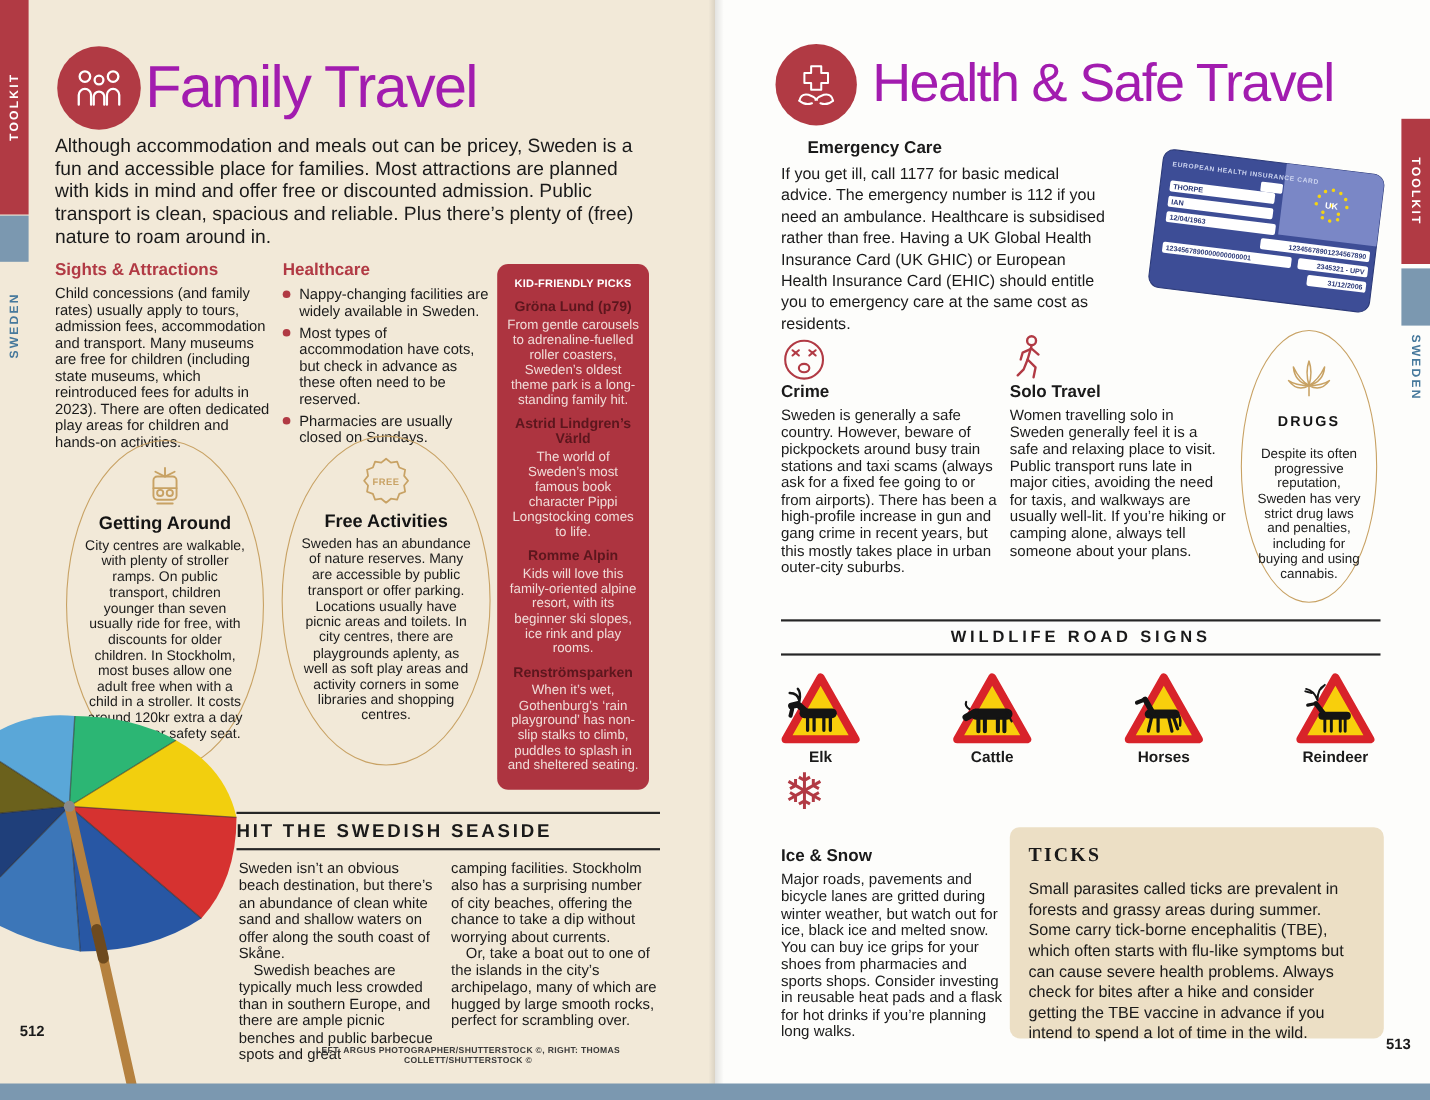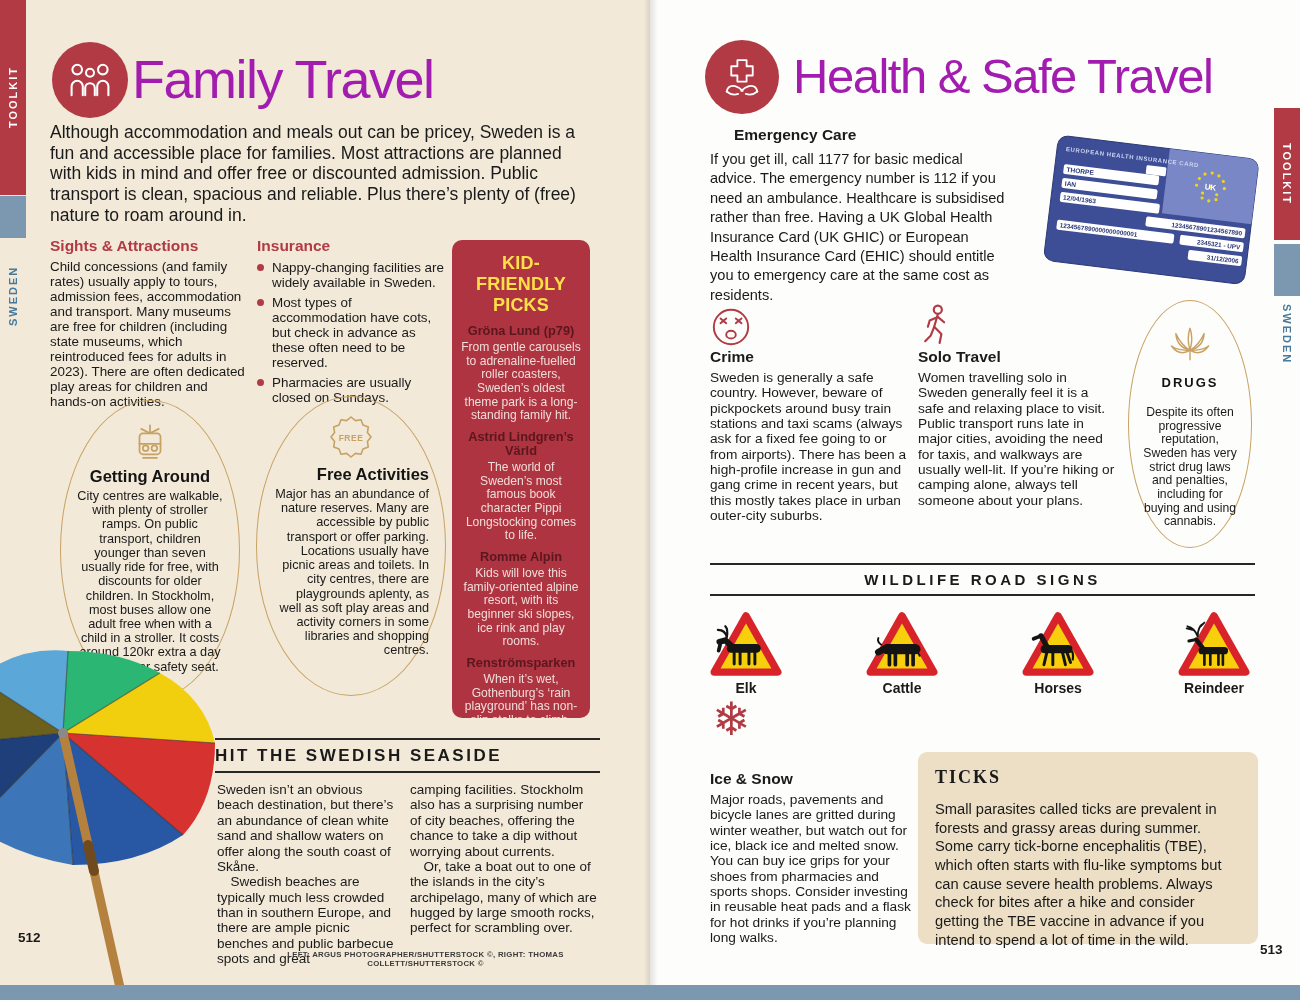--- a/index.html
+++ b/index.html
@@ -22,21 +22,21 @@
   .edge-blue{background:var(--steel);}
   .sweden{color:var(--steel-text);display:flex;justify-content:center;}
   .circle-badge{border-radius:50%;background:var(--accent);display:flex;align-items:center;justify-content:center;}
   .big-title{font-size:54px;font-weight:400;letter-spacing:-1.5px;color:#a21caf;white-space:nowrap;}
   .intro{font-size:17.5px;line-height:1.18;font-weight:500;}
   .colhead{color:var(--accent);font-weight:bold;font-size:15.5px;}
   .body-s{font-size:13.4px;line-height:1.12;}
   .fac-item{display:flex;gap:8px;font-size:13.4px;line-height:1.12;margin-bottom:5px;}
   .fac-dot{width:7px;height:7px;border-radius:50%;background:var(--accent);flex:0 0 7px;margin-top:4px;}
   .kid-box{background:var(--box-red);border-radius:10px;padding:13px 8px;text-align:center;color:#f0dcd8;overflow:hidden;}
-  .kid-box h3{color:#fde047;font-size:18px;letter-spacing:.2px;margin-bottom:8px;}
+  .kid-box h3{color:#ffffff;font-size:10px;letter-spacing:.2px;margin-bottom:8px;}
   .kid-name{color:#5c161d;font-weight:bold;font-size:12.8px;line-height:1.1;margin:7px 0 3px;}
   .kid-text{font-size:12.1px;line-height:1.13;}
   .oval{border:1.5px solid var(--gold);border-radius:50%;text-align:center;}
   .oval h3{font-size:16.5px;margin:4px 0 3px;color:#141414;}
   .oval .body-s{font-size:12.7px;}
   .seaside-rule{height:1.5px;background:#262626;}
   .seaside-h{font-size:17px;font-weight:bold;letter-spacing:2.5px;}
   .seaside-col{font-size:13.5px;line-height:1.14;white-space:pre-line;font-weight:500;}
   .pagenum{font-size:13.5px;font-weight:bold;}
   .credit{font-size:7.8px;letter-spacing:.3px;color:#3a3a3a;font-weight:bold;text-align:center;}
@@ -81,21 +81,21 @@
         </g>
       </svg>
     </div>
     <div class="abs big-title" style="left:132px;top:48px;">Family Travel</div>
 
     <div class="abs intro" style="left:50px;top:122px;width:540px;">Although accommodation and meals out can be pricey, Sweden is a fun and accessible place for families. Most attractions are planned with kids in mind and offer free or discounted admission. Public transport is clean, spacious and reliable. Plus there’s plenty of (free) nature to roam around in.</div>
 
     <div class="abs colhead" style="left:50px;top:237px;">Sights &amp; Attractions</div>
     <div class="abs body-s" style="left:50px;top:259px;width:200px;">Child concessions (and family rates) usually apply to tours, admission fees, accommodation and transport. Many museums are free for children (including state museums, which reintroduced fees for adults in 2023). There are often dedicated play areas for children and hands-on activities.</div>
 
-    <div class="abs colhead" style="left:257px;top:237px;">Insurance</div>
+    <div class="abs colhead" style="left:257px;top:237px;">Healthcare</div>
     <div class="abs" style="left:257px;top:260px;width:188px;">
       <div class="fac-item">
           <span class="fac-dot"></span>
           <span>Nappy-changing facilities are widely available in Sweden.</span>
         </div>
       <div class="fac-item">
           <span class="fac-dot"></span>
           <span>Most types of accommodation have cots, but check in advance as these often need to be reserved.</span>
         </div>
       <div class="fac-item">
@@ -124,27 +124,27 @@
           <path d="M12 26 H36"></path>
           <circle cx="19" cy="31" r="3.2"></circle>
             <circle cx="29" cy="31" r="3.2"></circle>
           <path d="M16 42 H32"></path>
         </g>
       </svg>
       <h3>Getting Around</h3>
       <div class="body-s">City centres are walkable, with plenty of stroller ramps. On public transport, children younger than seven usually ride for free, with discounts for older children. In Stockholm, most buses allow one adult free when with a child in a stroller. It costs around 120kr extra a day per child car safety seat.</div>
     </div>
 
-    <div class="abs oval" style="left:256px;top:396px;width:190px;height:300px;padding:16px 16px 0;text-align:right;">
+    <div class="abs oval" style="left:256px;top:396px;width:190px;height:300px;padding:16px 16px 0;">
       <svg width="48" height="48" viewBox="0 0 48 48" style="margin:0 auto;">
         <path d="M44,24 L40.4,28.4 L41.3,34 L36,36 L34,41.3 L28.4,40.4 L24,44 L19.6,40.4 L14,41.3 L12,36 L6.7,34 L7.6,28.4 L4,24 L7.6,19.6 L6.7,14 L12,12 L14,6.7 L19.6,7.6 L24,4 L28.4,7.6 L34,6.7 L36,12 L41.3,14 L40.4,19.6 Z" fill="none" stroke="#c8a264" stroke-width="1.6" stroke-linejoin="round"></path>
         <text x="24" y="27.5" text-anchor="middle" font-size="8.5" font-weight="bold" fill="#c8a264" letter-spacing="0.5">FREE</text>
       </svg>
       <h3>Free Activities</h3>
-      <div class="body-s">Major has an abundance of nature reserves. Many are accessible by public transport or offer parking. Locations usually have picnic areas and toilets. In city centres, there are playgrounds aplenty, as well as soft play areas and activity corners in some libraries and shopping centres.</div>
+      <div class="body-s">Sweden has an abundance of nature reserves. Many are accessible by public transport or offer parking. Locations usually have picnic areas and toilets. In city centres, there are playgrounds aplenty, as well as soft play areas and activity corners in some libraries and shopping centres.</div>
     </div>
 
     <svg class="abs" style="left:-12px;top:648px;" width="262" height="352" viewBox="0 0 262 352">
       <g>
         <path d="M75,85 L-25,95 Q-28,55 -10,30 Z" fill="#6b611c"></path>
         <path d="M75,85 L-10,30 Q30,-2 80,3 Z" fill="#5aa7d8"></path>
         <path d="M75,85 L80,3 Q132,3 172,25 Z" fill="#2cb674"></path>
         <path d="M75,85 L172,25 Q217,50 227,95 Z" fill="#f2cf0e"></path>
         <path d="M75,85 L227,95 Q227,152 195,187 Z" fill="#d63230"></path>
         <path d="M75,85 L195,187 Q150,217 85,217 Z" fill="#2857a4"></path>

